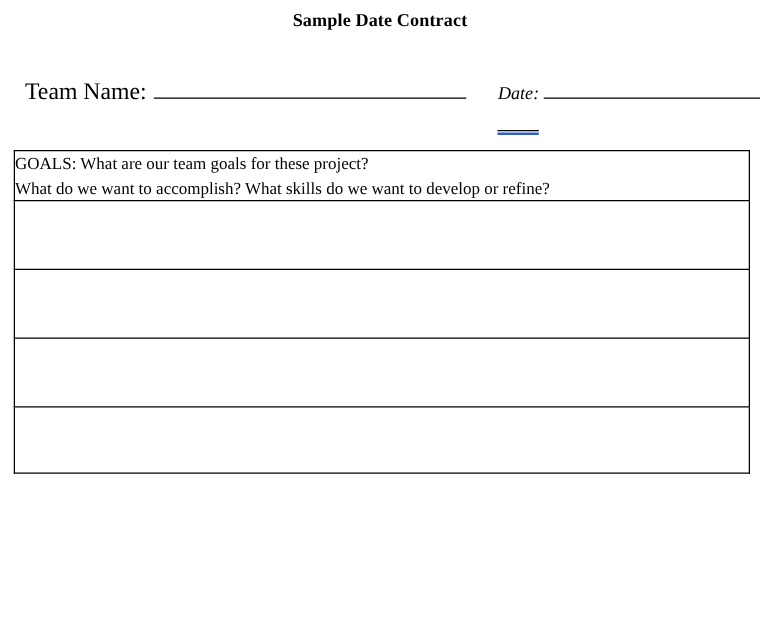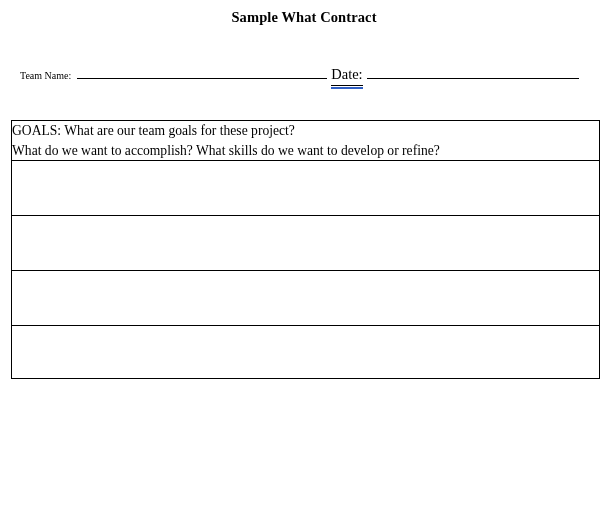--- a/index.html
+++ b/index.html
@@ -44,38 +44,39 @@
     left: 20px;
     width: 576px;
     height: 22px;
     display: flex;
     align-items: baseline;
     font-size: 14.5px;
     line-height: 20px;
     white-space: nowrap;
   }
   .idline .label {
-    font-size: 10px;
+    font-size: 19px;
     text-align: right;
   }
   .fill-rule {
     display: inline-block;
     border-bottom: 1.4px solid #000;
     height: 14px;
     margin: 0 0 0 6px;
     flex: 0 0 auto;
   }
   .fill-teamname { width: 250px; }
   .fill-date { width: 212px; margin-left: 4px; }
 
   .date-label {
-    margin-left: 4px;
+    margin-left: 25px;
     position: relative;
     border-bottom: 1.4px solid #000;
-    padding-bottom: 1px;
+    padding-bottom: 19px;
+    font-style: italic;
   }
   .date-label::after {
     content: "";
     position: absolute;
     left: 0;
     right: 0;
     bottom: -4px;
     height: 2px;
     background: #2f5fc4;
   }
@@ -108,21 +109,21 @@
   }
   .answer-cell.tall {
     height: 52px;
   }
 </style>
 </head>
 <body>
 
 <div class="page">
 
-  <div class="doc-title">Sample What Contract</div>
+  <div class="doc-title">Sample Date Contract</div>
 
   <div class="idline">
     <span class="label">Team Name:</span>
     <span class="fill-rule fill-teamname"></span>
     <span class="date-label">Date:</span>
     <span class="fill-rule fill-date"></span>
   </div>
 
   <table class="contract-table">
     <tbody>

